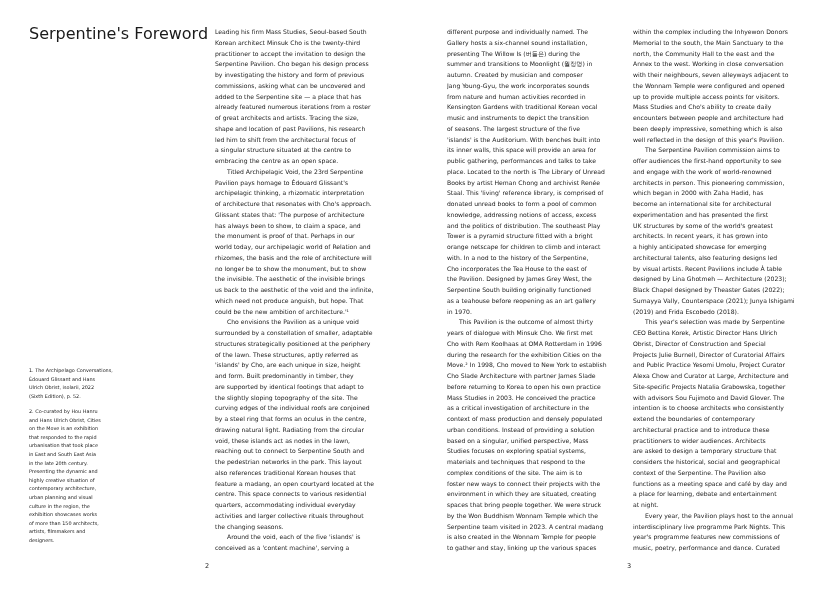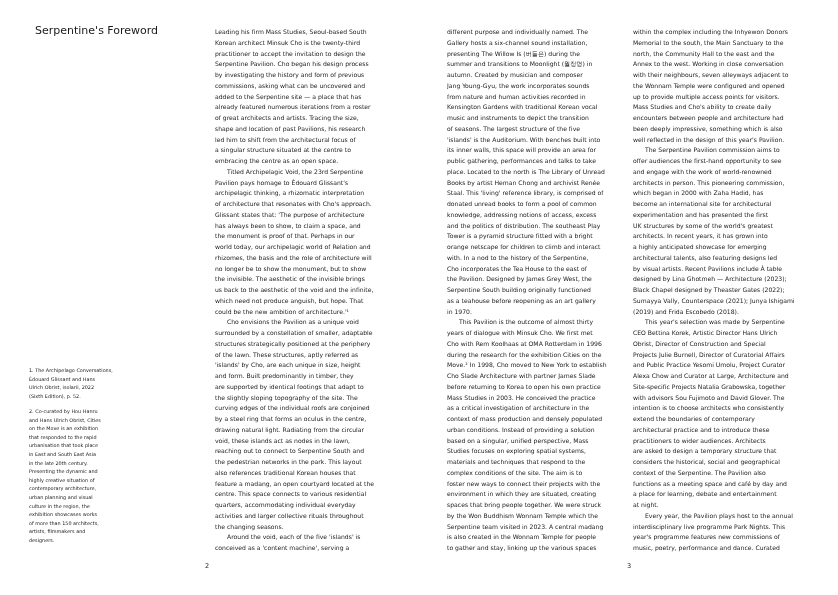--- a/index.html
+++ b/index.html
@@ -1,22 +1,22 @@
 <!DOCTYPE html>
 <html><head>
 <meta charset="utf-8">
 <style>
   html, body { margin: 0; padding: 0; background: #ffffff; }
   body {
     width: 838px; height: 595px; position: relative; overflow: hidden;
     font-family: "DejaVu Sans", sans-serif; color: #1e1e1e;
   }
   .title {
-    position: absolute; left: 35px; top: 24px;
-    font-size: 11px; letter-spacing: 0;
+    position: absolute; left: 29px; top: 24px;
+    font-size: 16px; letter-spacing: 0;
     color: #1a1a1a;
   }
   .col {
     position: absolute; top: 27px;
     font-size: 6.1px; line-height: 10.75px;
     color: #222;
   }
   .col .line { white-space: nowrap; display: block; height: 10.75px; }
   .col .line.indent { padding-left: 12px; }
   .col1 { left: 215px; width: 205px; }

